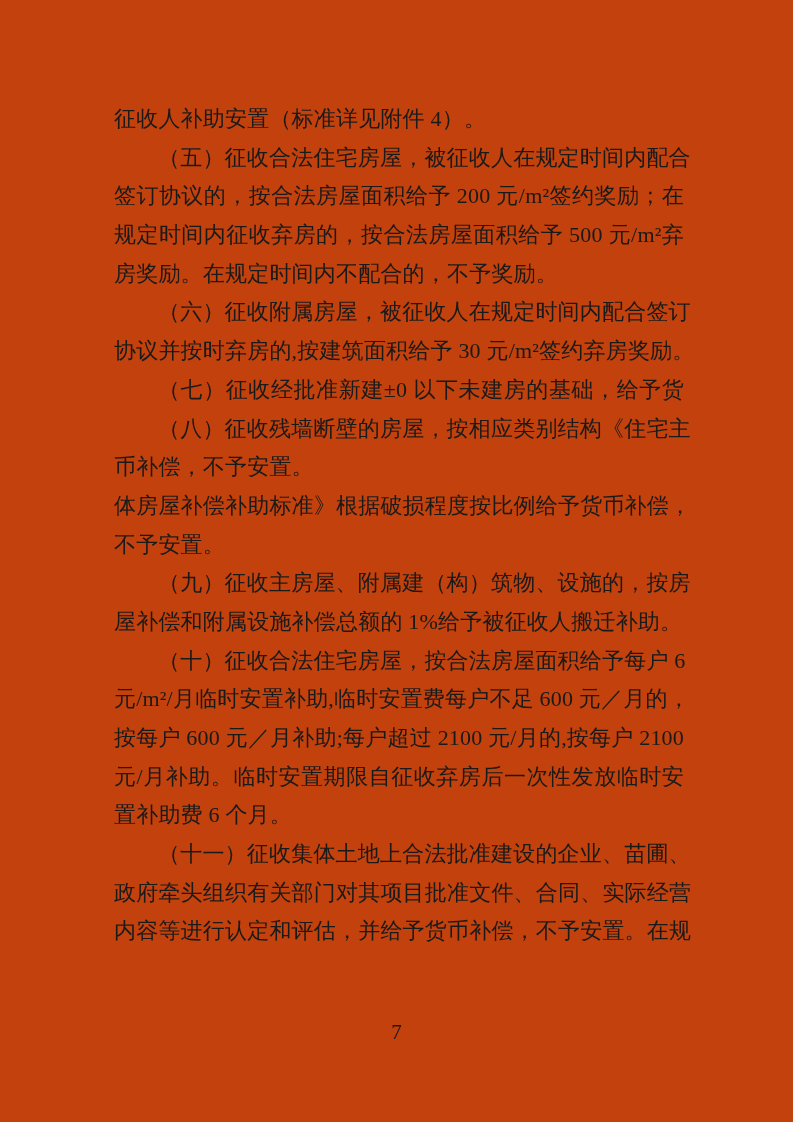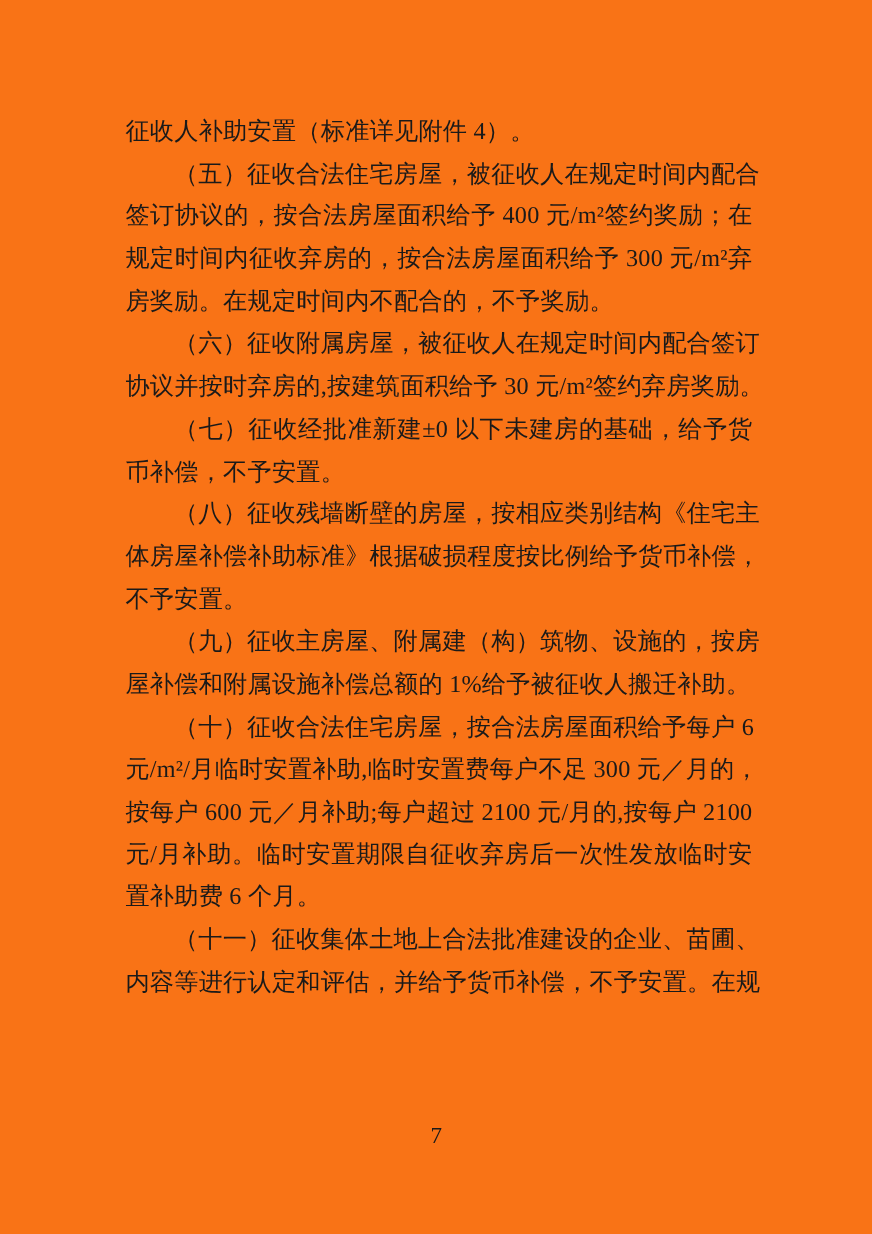--- a/index.html
+++ b/index.html
@@ -1,20 +1,20 @@
 <!DOCTYPE html>
 <html lang="zh"><head>
 <meta charset="utf-8">
 <style>
   html, body { margin: 0; padding: 0; background: #fff; }
   .page {
     position: relative;
     width: 793px;
     height: 1122px;
-    background: #f97316;
+    background: #c2410c;
     color: #1a1a1a;
     font-family: "Liberation Serif", "DejaVu Serif", serif;
     overflow: hidden;
   }
   .text-block {
     position: absolute;
     left: 114px;
     top: 100px;
     width: 570px;
   }
@@ -47,34 +47,35 @@
     color: #1a1a1a;
   }
 </style>
 </head>
 <body>
 
 <div class="page">
   <main class="text-block" id="body-lines">
       <div class="line">征收人补助安置（标准详见附件 4）。</div>
       <div class="line indent justify">（五）征收合法住宅房屋，被征收人在规定时间内配合</div>
-      <div class="line justify">签订协议的，按合法房屋面积给予 400 元/m²签约奖励；在</div>
-      <div class="line justify">规定时间内征收弃房的，按合法房屋面积给予 300 元/m²弃</div>
+      <div class="line justify">签订协议的，按合法房屋面积给予 200 元/m²签约奖励；在</div>
+      <div class="line justify">规定时间内征收弃房的，按合法房屋面积给予 500 元/m²弃</div>
       <div class="line">房奖励。在规定时间内不配合的，不予奖励。</div>
       <div class="line indent justify">（六）征收附属房屋，被征收人在规定时间内配合签订</div>
       <div class="line">协议并按时弃房的,按建筑面积给予 30 元/m²签约弃房奖励。</div>
       <div class="line indent justify">（七）征收经批准新建±0 以下未建房的基础，给予货</div>
+      <div class="line indent justify">（八）征收残墙断壁的房屋，按相应类别结构《住宅主</div>
       <div class="line">币补偿，不予安置。</div>
-      <div class="line indent justify">（八）征收残墙断壁的房屋，按相应类别结构《住宅主</div>
       <div class="line justify">体房屋补偿补助标准》根据破损程度按比例给予货币补偿，</div>
       <div class="line">不予安置。</div>
       <div class="line indent justify">（九）征收主房屋、附属建（构）筑物、设施的，按房</div>
       <div class="line">屋补偿和附属设施补偿总额的 1%给予被征收人搬迁补助。</div>
       <div class="line indent justify">（十）征收合法住宅房屋，按合法房屋面积给予每户 6</div>
-      <div class="line justify">元/m²/月临时安置补助,临时安置费每户不足 300 元／月的，</div>
+      <div class="line justify">元/m²/月临时安置补助,临时安置费每户不足 600 元／月的，</div>
       <div class="line justify">按每户 600 元／月补助;每户超过 2100 元/月的,按每户 2100</div>
       <div class="line justify">元/月补助。临时安置期限自征收弃房后一次性发放临时安</div>
       <div class="line">置补助费 6 个月。</div>
       <div class="line indent justify">（十一）征收集体土地上合法批准建设的企业、苗圃、</div>
+      <div class="line justify">政府牵头组织有关部门对其项目批准文件、合同、实际经营</div>
       <div class="line justify">内容等进行认定和评估，并给予货币补偿，不予安置。在规</div>
     </main>
   <footer class="page-number">7</footer>
 </div>
 
 </body></html>

